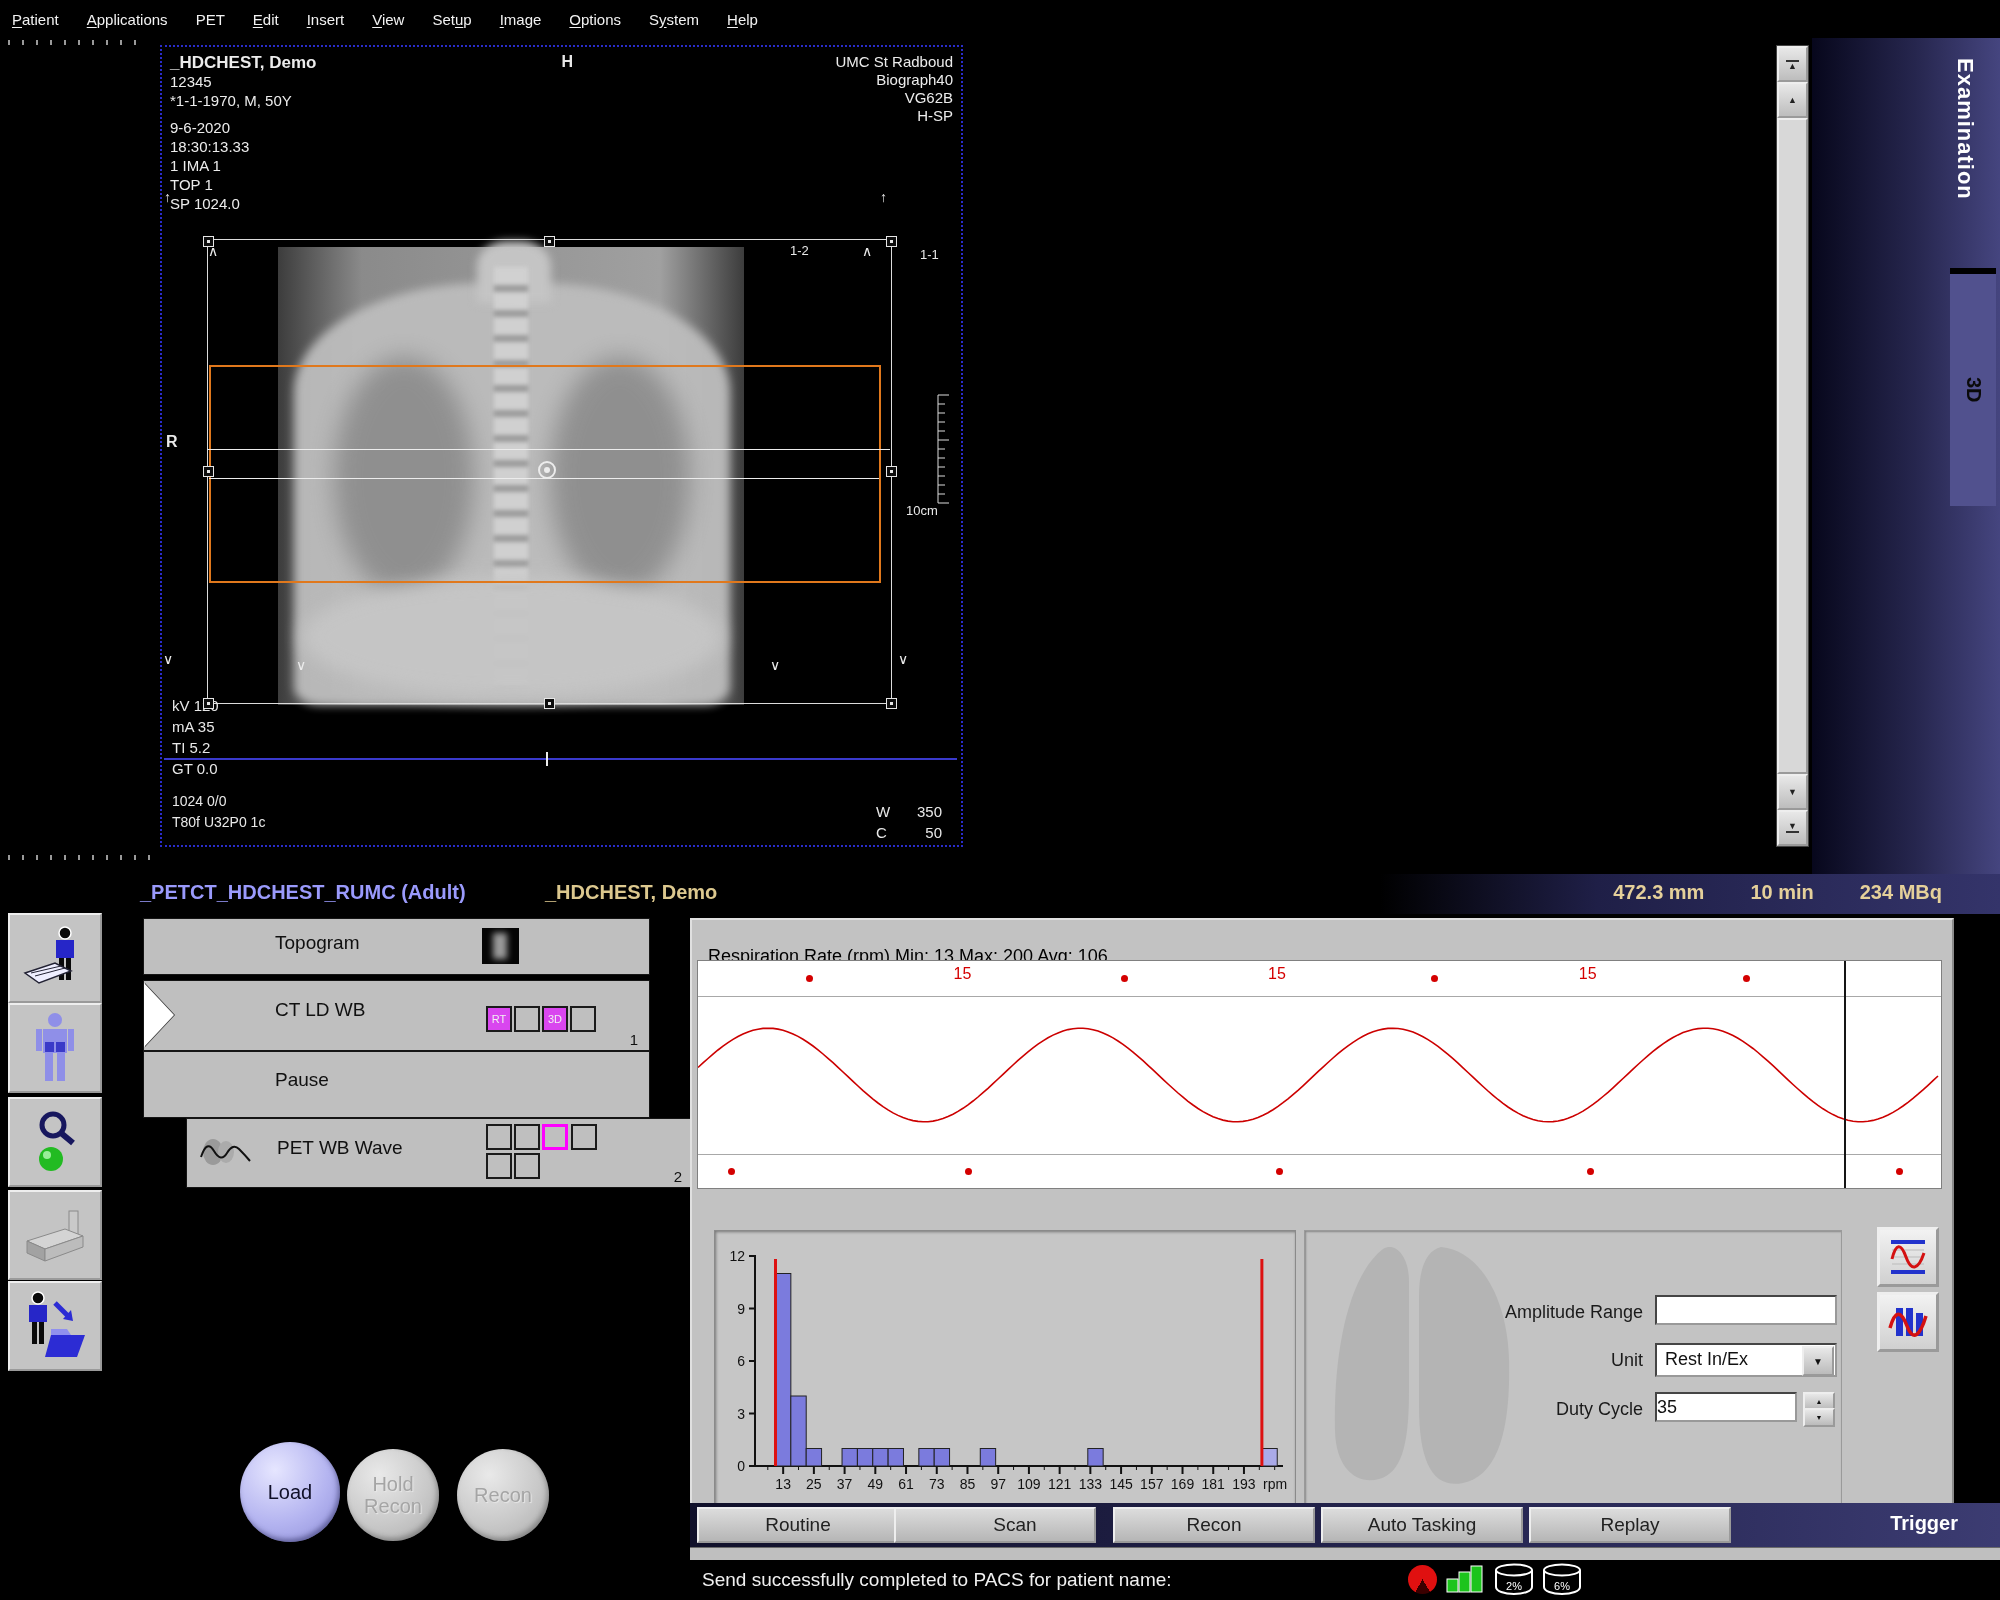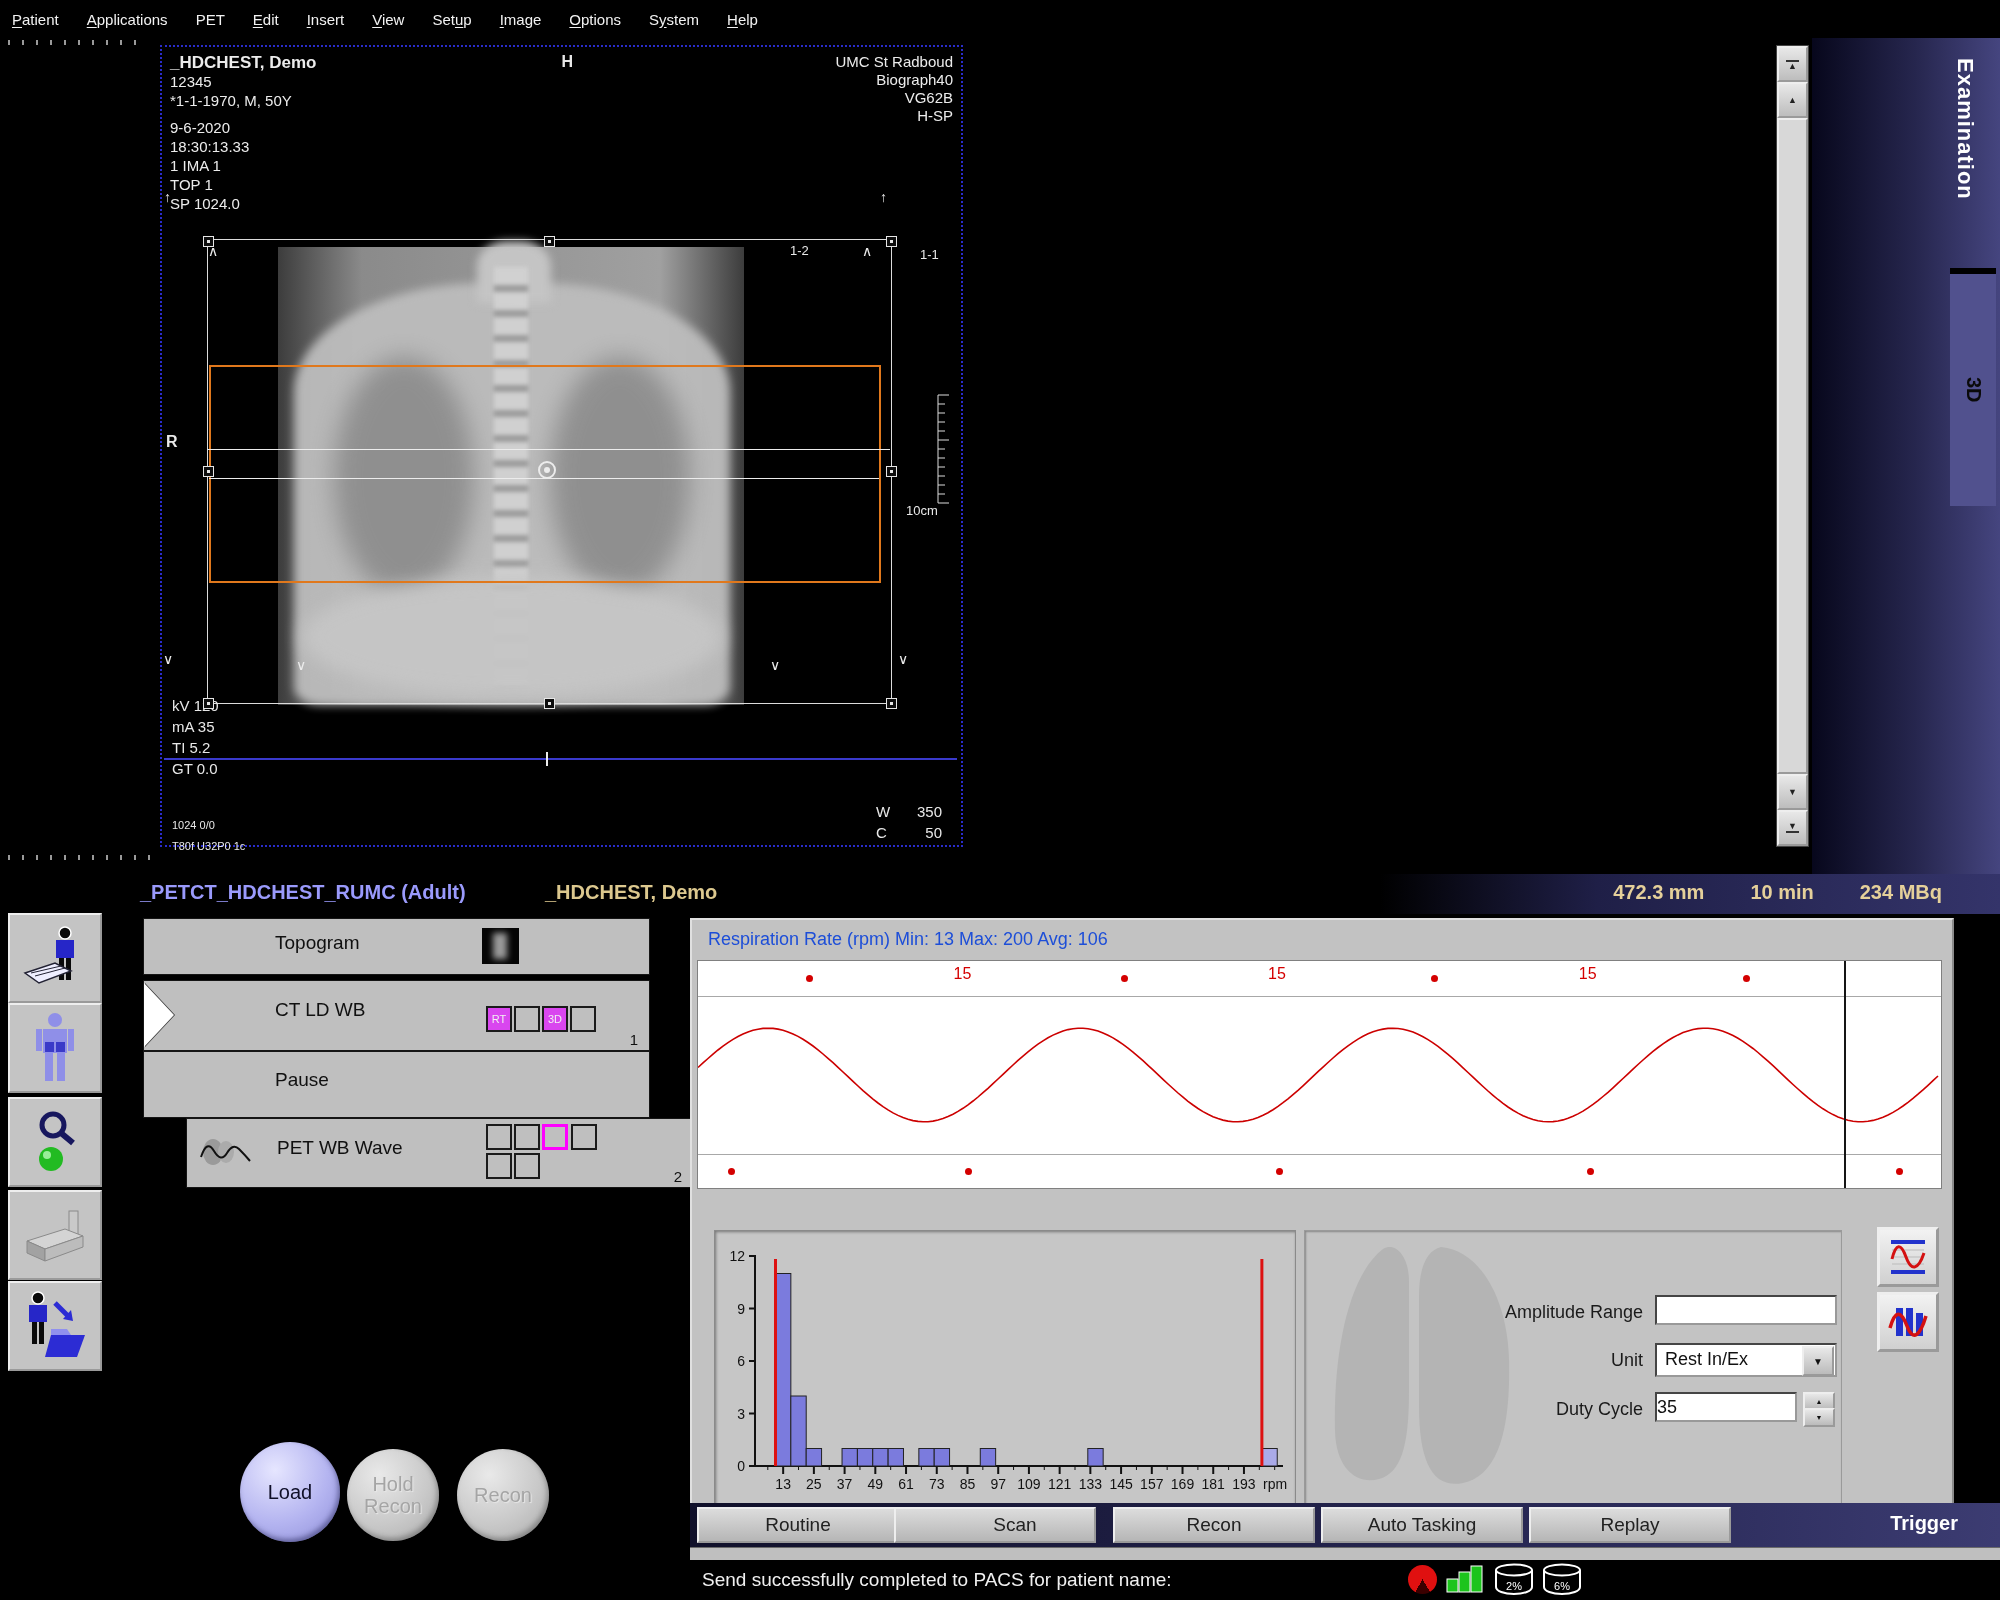--- a/index.html
+++ b/index.html
@@ -24,21 +24,21 @@
   #orient-r{position:absolute;left:4px;top:386px;font-weight:bold;font-size:16px}
   #scan-box{position:absolute;left:45px;top:192px;width:683px;height:463px;border:1px solid #dcdcdc}
   #orange-box{position:absolute;left:47px;top:318px;width:668px;height:214px;border:2px solid #e0781c}
   .wline{position:absolute;height:1px;background:#ececec}
   .handle{position:absolute;width:9px;height:9px;border:1px solid #e6e6e6;background:#0d0d0d;z-index:6}
   .handle::after{content:"";position:absolute;left:3px;top:3px;width:3px;height:3px;background:#e6e6e6}
   .mark{position:absolute;color:#ececec;font-size:14px;z-index:5}
   #gantry-line{position:absolute;left:2px;top:711px;width:793px;height:2px;background:#3a3acc}
   #gantry-tick{position:absolute;left:384px;top:705px;width:2px;height:14px;background:#ececec}
   #scan-params{position:absolute;left:10px;top:648px;font-size:15px;line-height:21px;z-index:5}
-  #image-info{position:absolute;left:10px;top:768px;font-size:11px;line-height:21px}
+  #image-info{position:absolute;left:10px;top:744px;font-size:14px;line-height:21px}
   #wc-block{position:absolute;left:714px;top:754px;width:66px;font-size:15px;line-height:21px}
   #wc-block div{display:flex;justify-content:space-between}
   #range-12{position:absolute;left:628px;top:196px;font-size:13px}
   #range-11{position:absolute;left:758px;top:200px;font-size:13px}
   #ruler-label{position:absolute;left:744px;top:456px;font-size:13px}
   #crosshair{position:absolute;left:376px;top:414px;width:14px;height:14px;border:2px solid #ececec;border-radius:50%;z-index:5}
   #crosshair::after{content:"";position:absolute;left:4px;top:4px;width:6px;height:6px;background:#ececec;border-radius:50%}
 
   
   #xray{position:absolute;left:110px;top:200px;width:480px;height:458px}
@@ -97,21 +97,21 @@
     text-align:center;font-size:20px;line-height:22px}
   #btn-load{left:240px;top:1442px;width:100px;height:100px;color:#101028;
     background:radial-gradient(circle at 35% 28%,#e6e6ff,#b4b4f0 55%,#8c8cd8);box-shadow:inset -2px -3px 5px rgba(40,40,90,.5),0 0 2px #000}
   .round-btn.disabled{width:92px;height:92px;color:#a5a5a5;text-shadow:1px 1px 1px #e8e8e8;
     background:radial-gradient(circle at 35% 28%,#e9e9e9,#c9c9c9 55%,#a9a9a9);box-shadow:inset -2px -3px 5px rgba(60,60,60,.4)}
   #btn-hold{left:347px;top:1449px}
   #btn-recon{left:457px;top:1449px}
 
   
   #resp-panel{position:absolute;left:690px;top:918px;width:1260px;height:585px;background:#c2c2c2;border:2px outset #e0e0e0}
-  #resp-header{position:absolute;left:16px;top:9px;font-size:18px;color:#1d4ed8}
+  #resp-header{position:absolute;left:16px;top:26px;font-size:18px;color:#000000}
   #wave-box{position:absolute;left:5px;top:40px;width:1243px;height:227px;background:#fff;border:1px solid #808080}
   .wsep{position:absolute;left:0;width:1243px;height:1px;background:#a8a8a8}
   .rdot{position:absolute;width:7px;height:7px;background:#d40000;border-radius:50%}
   .rlabel{position:absolute;top:4px;font-size:16px;color:#d40000}
   #strip-top{position:absolute;left:0;top:0;width:1329px;height:35px}
   #strip-top .rdot{top:14px}
   #strip-bottom{position:absolute;left:0;top:194px;width:1243px;height:33px}
   #strip-bottom .rdot{top:13px}
   #wave-svg{position:absolute;left:0;top:36px}
   #wave-divider{position:absolute;left:1146px;top:0;width:2px;height:227px;background:#151515}

